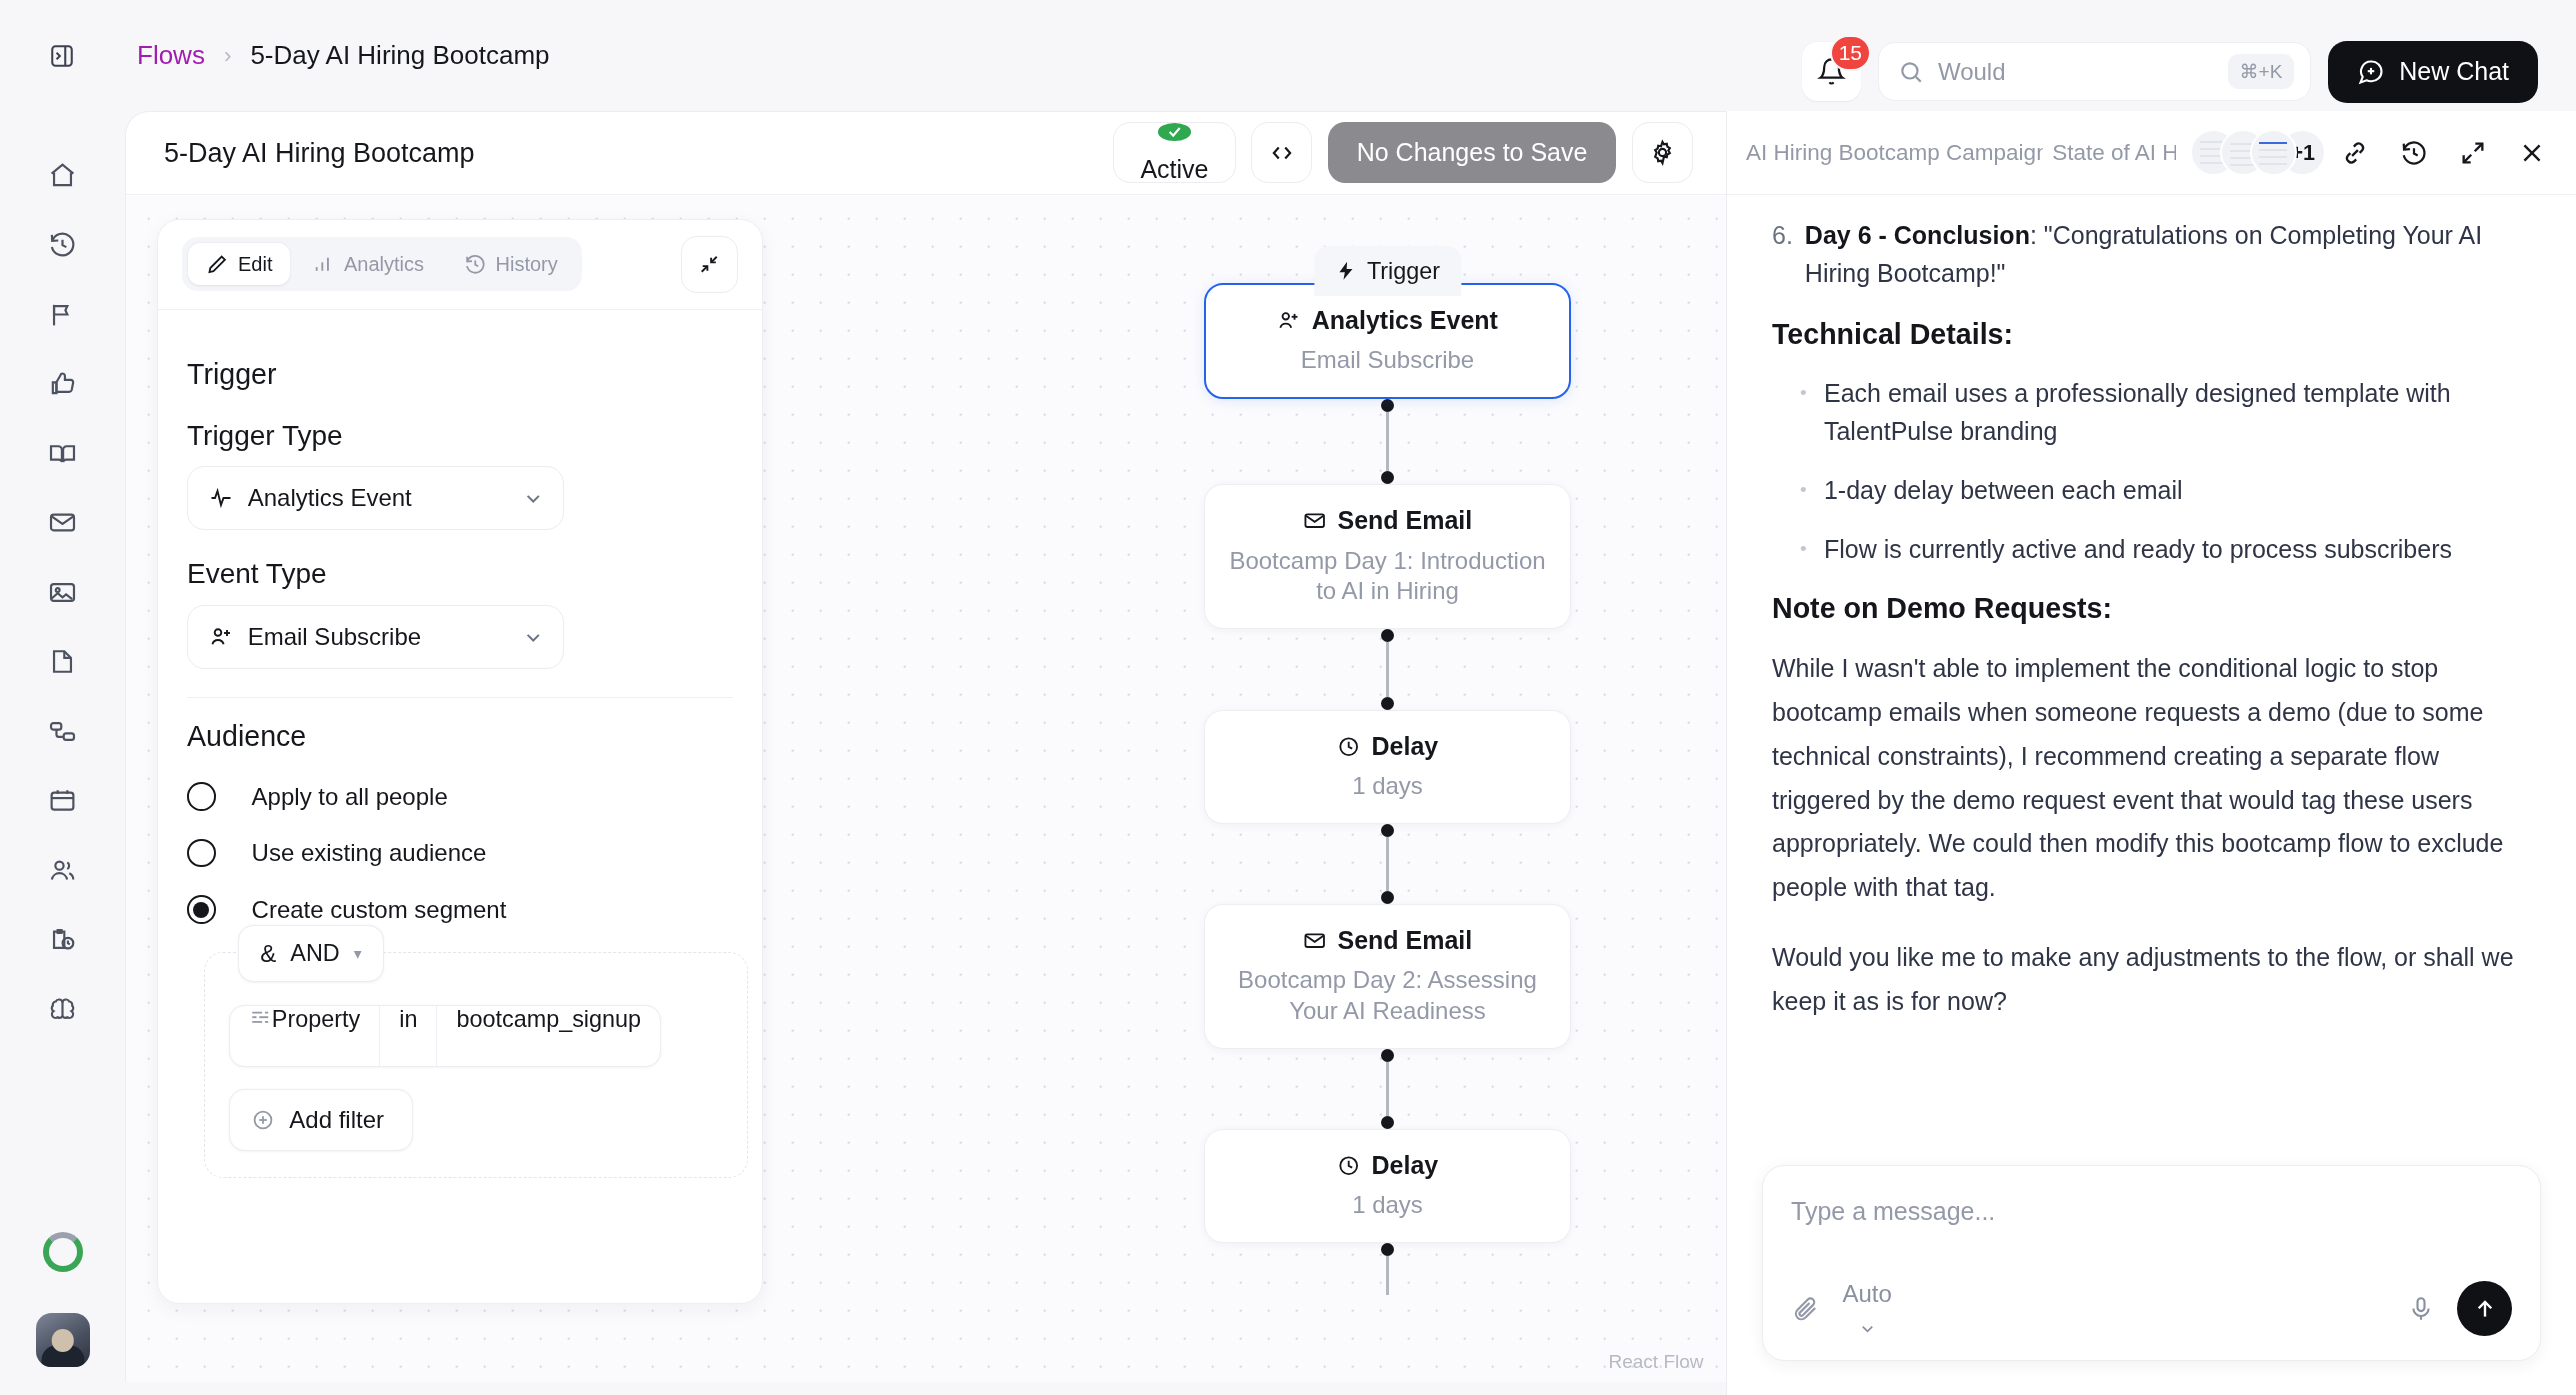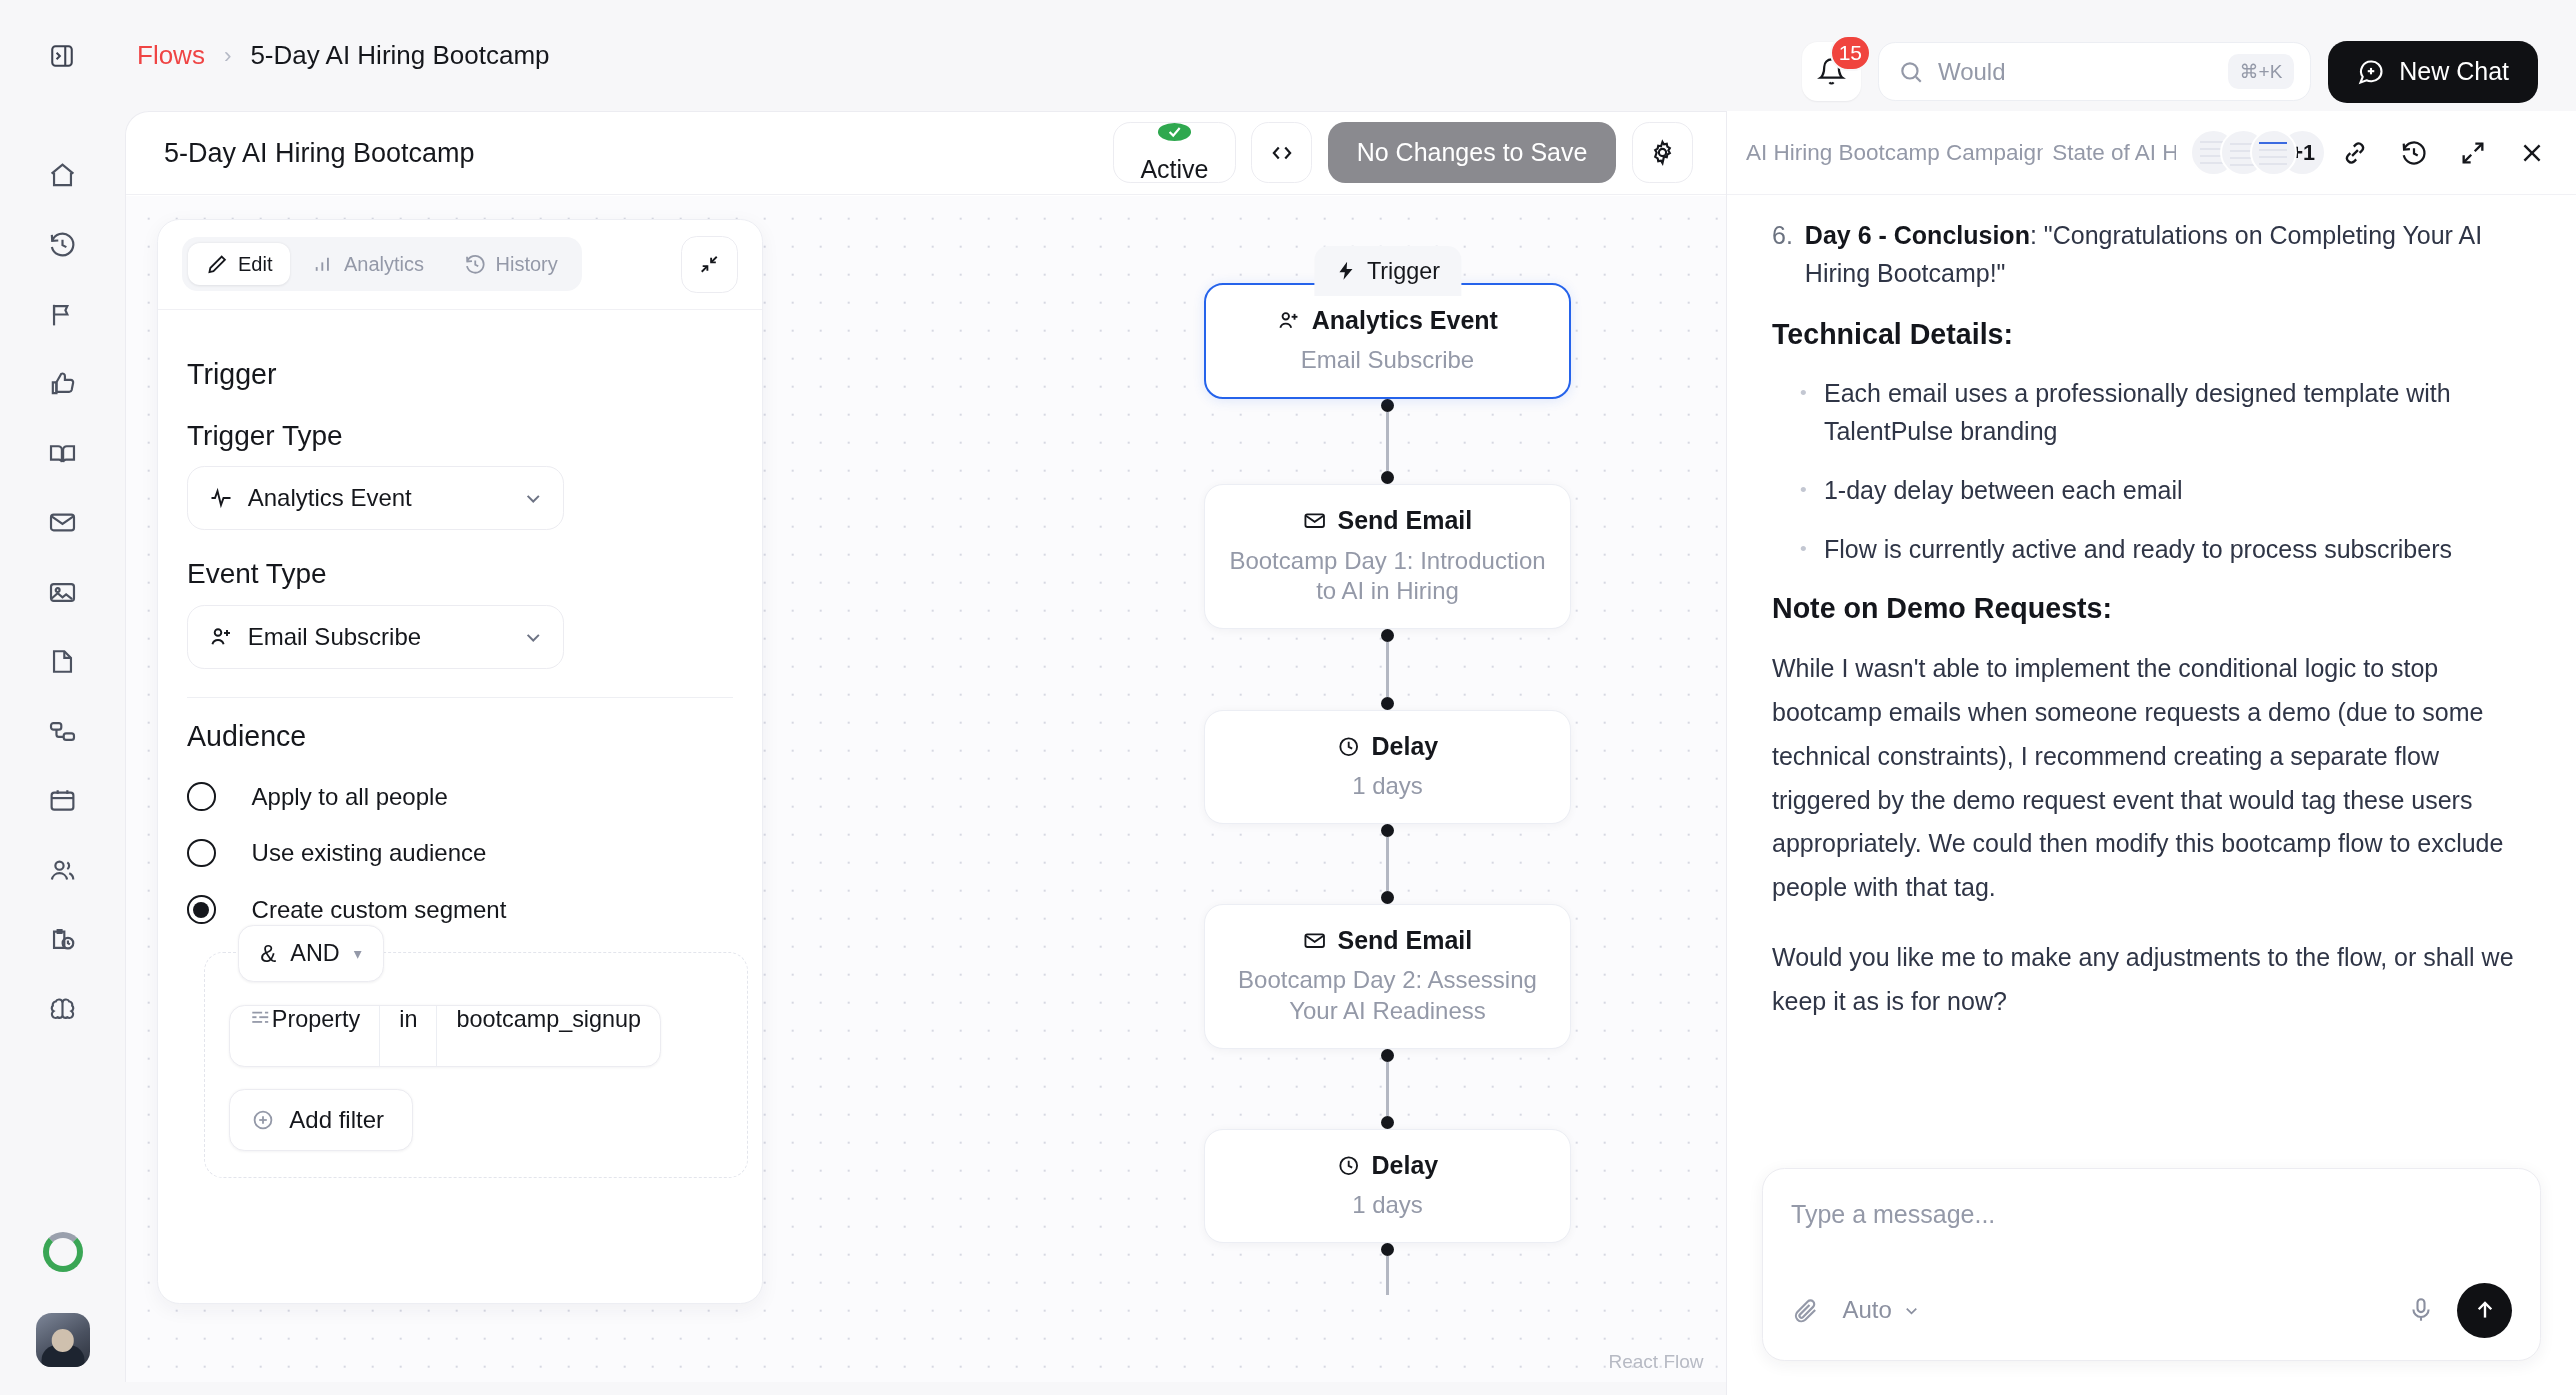--- a/index.html
+++ b/index.html
@@ -16,21 +16,21 @@
   .topbar {
     position: absolute; left: 0; top: 0; width: 2576px; height: 111px;
     display: flex; align-items: center; background: #f7f7f9;
   }
   .panel-toggle {
     margin-left: 42px; width: 40px; height: 40px;
     display: flex; align-items: center; justify-content: center;
     color: #3d4250; cursor: pointer;
   }
   .crumbs { display: flex; align-items: center; margin-left: 55px; gap: 19px; }
-  .crumb-root { font-size: 26px; color: #ef4444; cursor: pointer; }
+  .crumb-root { font-size: 26px; color: #a21caf; cursor: pointer; }
   .crumb-sep { font-size: 22.5px; color: #b6bac6; }
   .crumb-cur { font-size: 26px; color: #15171c; font-weight: 400; }
   .topbar-right {
     position: absolute; right: 38px; top: 16px; height: 111px;
     display: flex; align-items: center; gap: 17.3px;
   }
   .bell-wrap {
     position: relative; width: 59px; height: 59px; border-radius: 15.6px;
     background: #ffffff; display: flex; align-items: center; justify-content: center;
     box-shadow: 0 0.9px 1.7px rgba(20,22,30,.06); cursor: pointer;
@@ -279,21 +279,21 @@
   b { font-weight: 700; color: #14161c; }
 
   .composer-wrap { padding: 0 35px 35px 35px; }
   .composer {
     border: 0.9px solid #ececf1; border-radius: 22.5px; background: #fff;
     box-shadow: 0 3.5px 15.6px rgba(30,34,50,.06); padding: 31px 28px 22.5px 28px;
   }
   .composer-ph { font-size: 25px; color: #9499a8; min-height: 83px; cursor: text; }
   .composer-bar { display: flex; align-items: center; gap: 22.5px; }
   .clip { color: #9499a8; cursor: pointer; }
-  .auto { display: flex; align-items: center; gap: 10.4px; font-size: 24px; color: #8b90a0; cursor: pointer; }
+  .auto { display: flex; align-items: center; gap: 10.4px; font-size: 24px; color: #8b90a0; cursor: pointer; flex-direction: column; }
   .mic { margin-left: auto; color: #8b90a0; cursor: pointer; }
   .send {
     width: 55px; height: 55px; border-radius: 50%; background: #101114;
     display: flex; align-items: center; justify-content: center; cursor: pointer;
   }
   svg { display: block; }
 </style>
 </head>
 <body>
 

